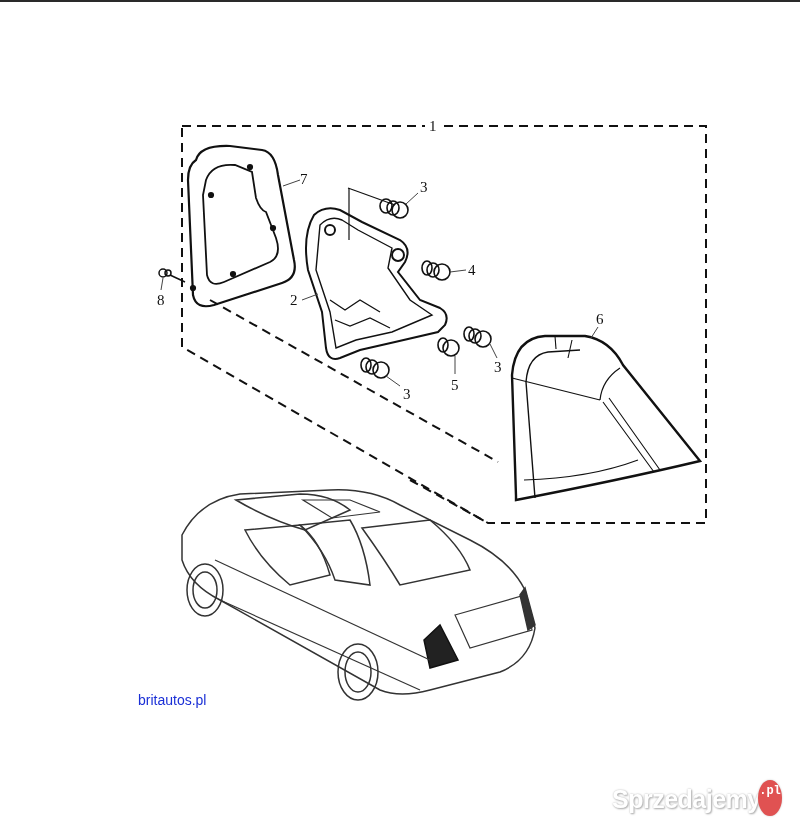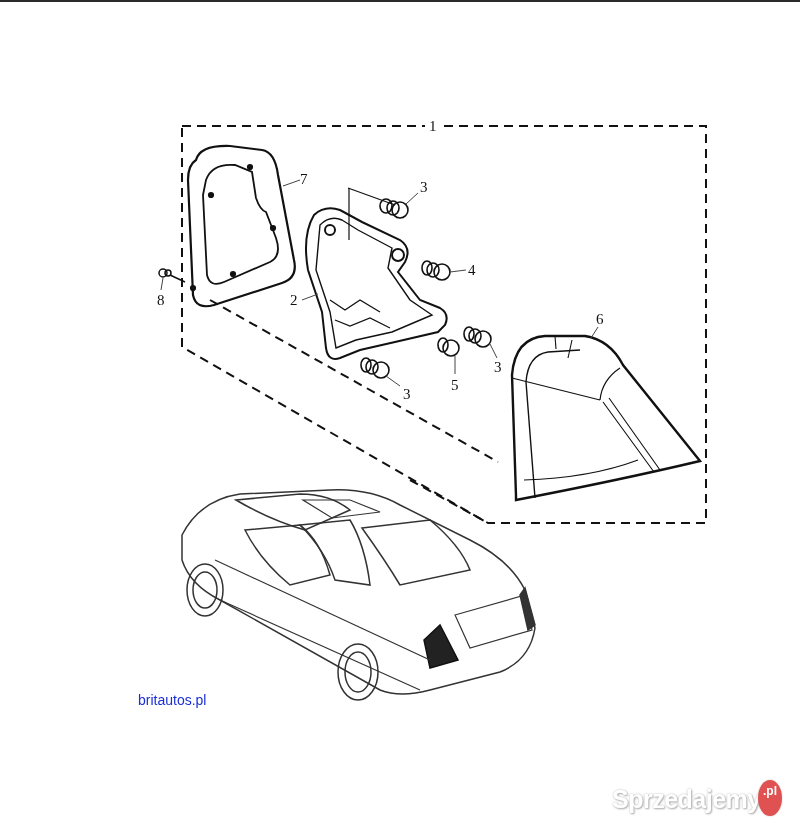--- a/index.html
+++ b/index.html
@@ -2,21 +2,21 @@
 <html><head>
 <meta charset="utf-8">
 <style>
   html, body { margin: 0; padding: 0; background: #ffffff; }
   body { width: 800px; height: 837px; position: relative; overflow: hidden; font-family: "Liberation Serif", serif; }
   .topbar { position: absolute; left: 0; top: 0; width: 800px; height: 2px; background: #2a2a2a; }
   .diagram { position: absolute; left: 0; top: 0; width: 800px; height: 837px; }
   .callout { font-family: "Liberation Serif", serif; font-size: 15px; fill: #111; }
   .site-link { position: absolute; left: 138px; top: 692px; font-family: "Liberation Sans", sans-serif; font-size: 14px; color: #1a2fd6; text-decoration: none; }
   .watermark { position: absolute; left: 612px; top: 785px; font-family: "Liberation Sans", sans-serif; font-weight: bold; font-size: 25px; color: #ffffff; text-shadow: 0 0 2px #bdbdbd, 1px 1px 2px #a8a8a8; letter-spacing: -0.5px; }
-  .watermark-badge { position: absolute; left: 758px; top: 780px; width: 24px; height: 36px; border-radius: 50%; background: #e05252; color: #fff; font-family: Liberation Sans, sans-serif; font-weight: bold; font-size: 12px; line-height: 22px; text-align: center; box-shadow: 0 0 2px #c4c4c4; }
+  .watermark-badge { position: absolute; left: 758px; top: 780px; width: 24px; height: 36px; border-radius: 50%; background: #e05252; color: #fff; font-family: Liberation Mono, monospace; font-weight: bold; font-size: 12px; line-height: 22px; text-align: center; box-shadow: 0 0 2px #c4c4c4; }
 </style>
 </head>
 <body>
 
 <div class="topbar"></div>
 
 <svg class="diagram" viewBox="0 0 800 837" xmlns="http://www.w3.org/2000/svg">
 
   <g fill="none" stroke="#111" stroke-width="2" stroke-dasharray="9,6">
     <polyline points="182,128 182,347 488,523 706,523 706,126 443,126"></polyline>

